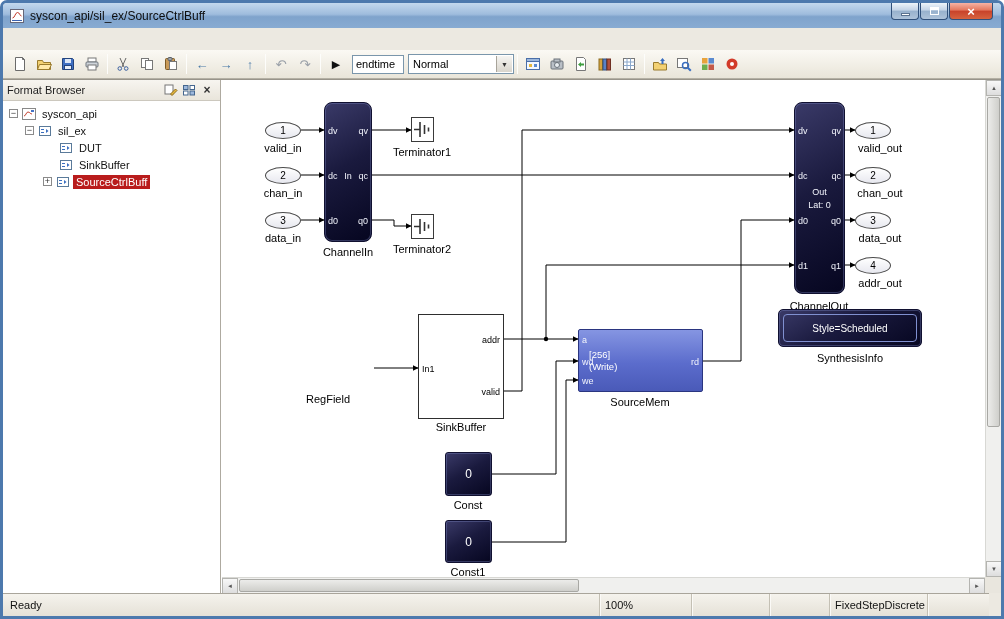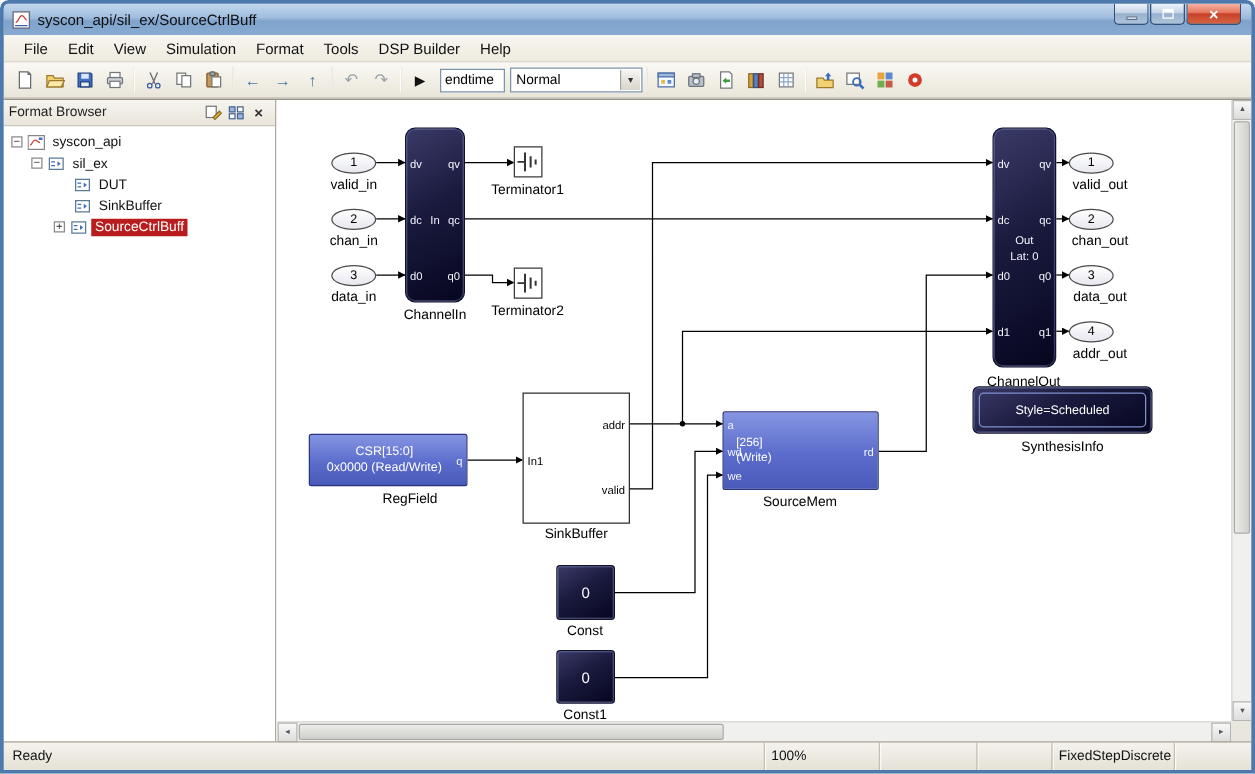--- a/index.html
+++ b/index.html
@@ -64,21 +64,21 @@
   .hscroll{position:absolute;left:219px;right:16px;bottom:0;height:16px;background:#f0f0ee;border-top:1px solid #d8d8d4;}
   .corner{position:absolute;right:0;bottom:0;width:16px;height:16px;background:#e9e6de;}
   .sbtn{position:absolute;background:linear-gradient(#f8f8f8,#dddddd);border:1px solid #b4b4b0;display:flex;align-items:center;justify-content:center;font-size:6px;color:#555;}
   .sb-up{left:0;top:0;width:16px;height:16px;}
   .sb-dn{left:0;bottom:0;width:16px;height:16px;}
   .sb-lf{left:0;top:0;width:16px;height:16px;}
   .sb-rt{right:0;top:0;width:16px;height:16px;}
   .vthumb{position:absolute;left:1px;top:17px;width:13px;height:330px;background:linear-gradient(90deg,#ececea,#cfcfcb);border:1px solid #a8a8a4;border-radius:2px;}
   .hthumb{position:absolute;top:1px;left:17px;width:340px;height:13px;background:linear-gradient(#ececea,#cfcfcb);border:1px solid #a8a8a4;border-radius:2px;}
   
-  .statusbar{position:absolute;left:0;right:0;bottom:0;height:23px;background:linear-gradient(#f5f3ed,#e5e1d7);border-top:1px solid #a9a59b;display:flex;align-items:stretch;font-size:11px;color:#111;}
+  .statusbar{position:absolute;left:0;right:12px;bottom:0;height:23px;background:linear-gradient(#f5f3ed,#e5e1d7);border-top:1px solid #a9a59b;display:flex;align-items:stretch;font-size:11px;color:#111;}
   .sb-ready{flex:1;display:flex;align-items:center;padding-left:7px;}
   .sb-seg{border-left:1px solid #c4c0b4;box-shadow:inset 1px 0 0 #fbfaf7;display:flex;align-items:center;padding:0 5px;}
 </style>
 </head>
 <body>
 
 <div class="window">
 
   <div class="titlebar">
     <svg class="win-icon" width="16" height="16">
@@ -93,30 +93,20 @@
         </div>
       <div class="cap cap-max">
           <span class="glyph-max"></span>
         </div>
       <div class="cap cap-close">
           <span>×</span>
         </div>
     </div>
   </div>
 
-  <div class="menubar">
-    <span class="menu-item">File</span>
-    <span class="menu-item">Edit</span>
-    <span class="menu-item">View</span>
-    <span class="menu-item">Simulation</span>
-    <span class="menu-item">Format</span>
-    <span class="menu-item">Tools</span>
-    <span class="menu-item">DSP Builder</span>
-    <span class="menu-item">Help</span>
-  </div>
 
   <div class="toolbar">
     <div class="tbtn">
         <svg width="16" height="16">
           <path d="M3.5 1.5h7l2 2v11h-9z" fill="#fff" stroke="#6b6b6b"></path>
           <path d="M10.5 1.5v2h2" fill="none" stroke="#6b6b6b"></path>
         </svg>
       </div>
     <div class="tbtn">
         <svg width="16" height="16">
@@ -421,27 +411,20 @@
       <div class="oval" style="left:633px;top:177px;">
           <span>4</span>
         </div>
       <div class="blabel" style="left:658px;top:197px;">addr_out</div>
 
       <div class="dk" style="left:556px;top:229px;width:144px;height:38px;border-radius:5px;">
         <div class="syn-in">Style=Scheduled</div>
       </div>
       <div class="blabel" style="left:628px;top:272px;">SynthesisInfo</div>
 
-      <div class="bl" style="left:25px;top:267px;width:127px;height:42px;">
-        <div class="ctr2">
-          <div>CSR[15:0]</div>
-          <div>0x0000 (Read/Write)</div>
-        </div>
-        <span class="p pr" style="top:16px;">q</span>
-      </div>
       <div class="blabel" style="left:88px;top:313px;margin-left:18px;">RegField</div>
 
       <div class="wh" style="left:196px;top:234px;width:86px;height:105px;">
         <span class="p pl" style="top:49px;">In1</span>
         <span class="p pr" style="top:20px;">addr</span>
         <span class="p pr" style="top:72px;">valid</span>
       </div>
       <div class="blabel" style="left:239px;top:341px;">SinkBuffer</div>
 
       <div class="bl" style="left:356px;top:249px;width:125px;height:63px;">

